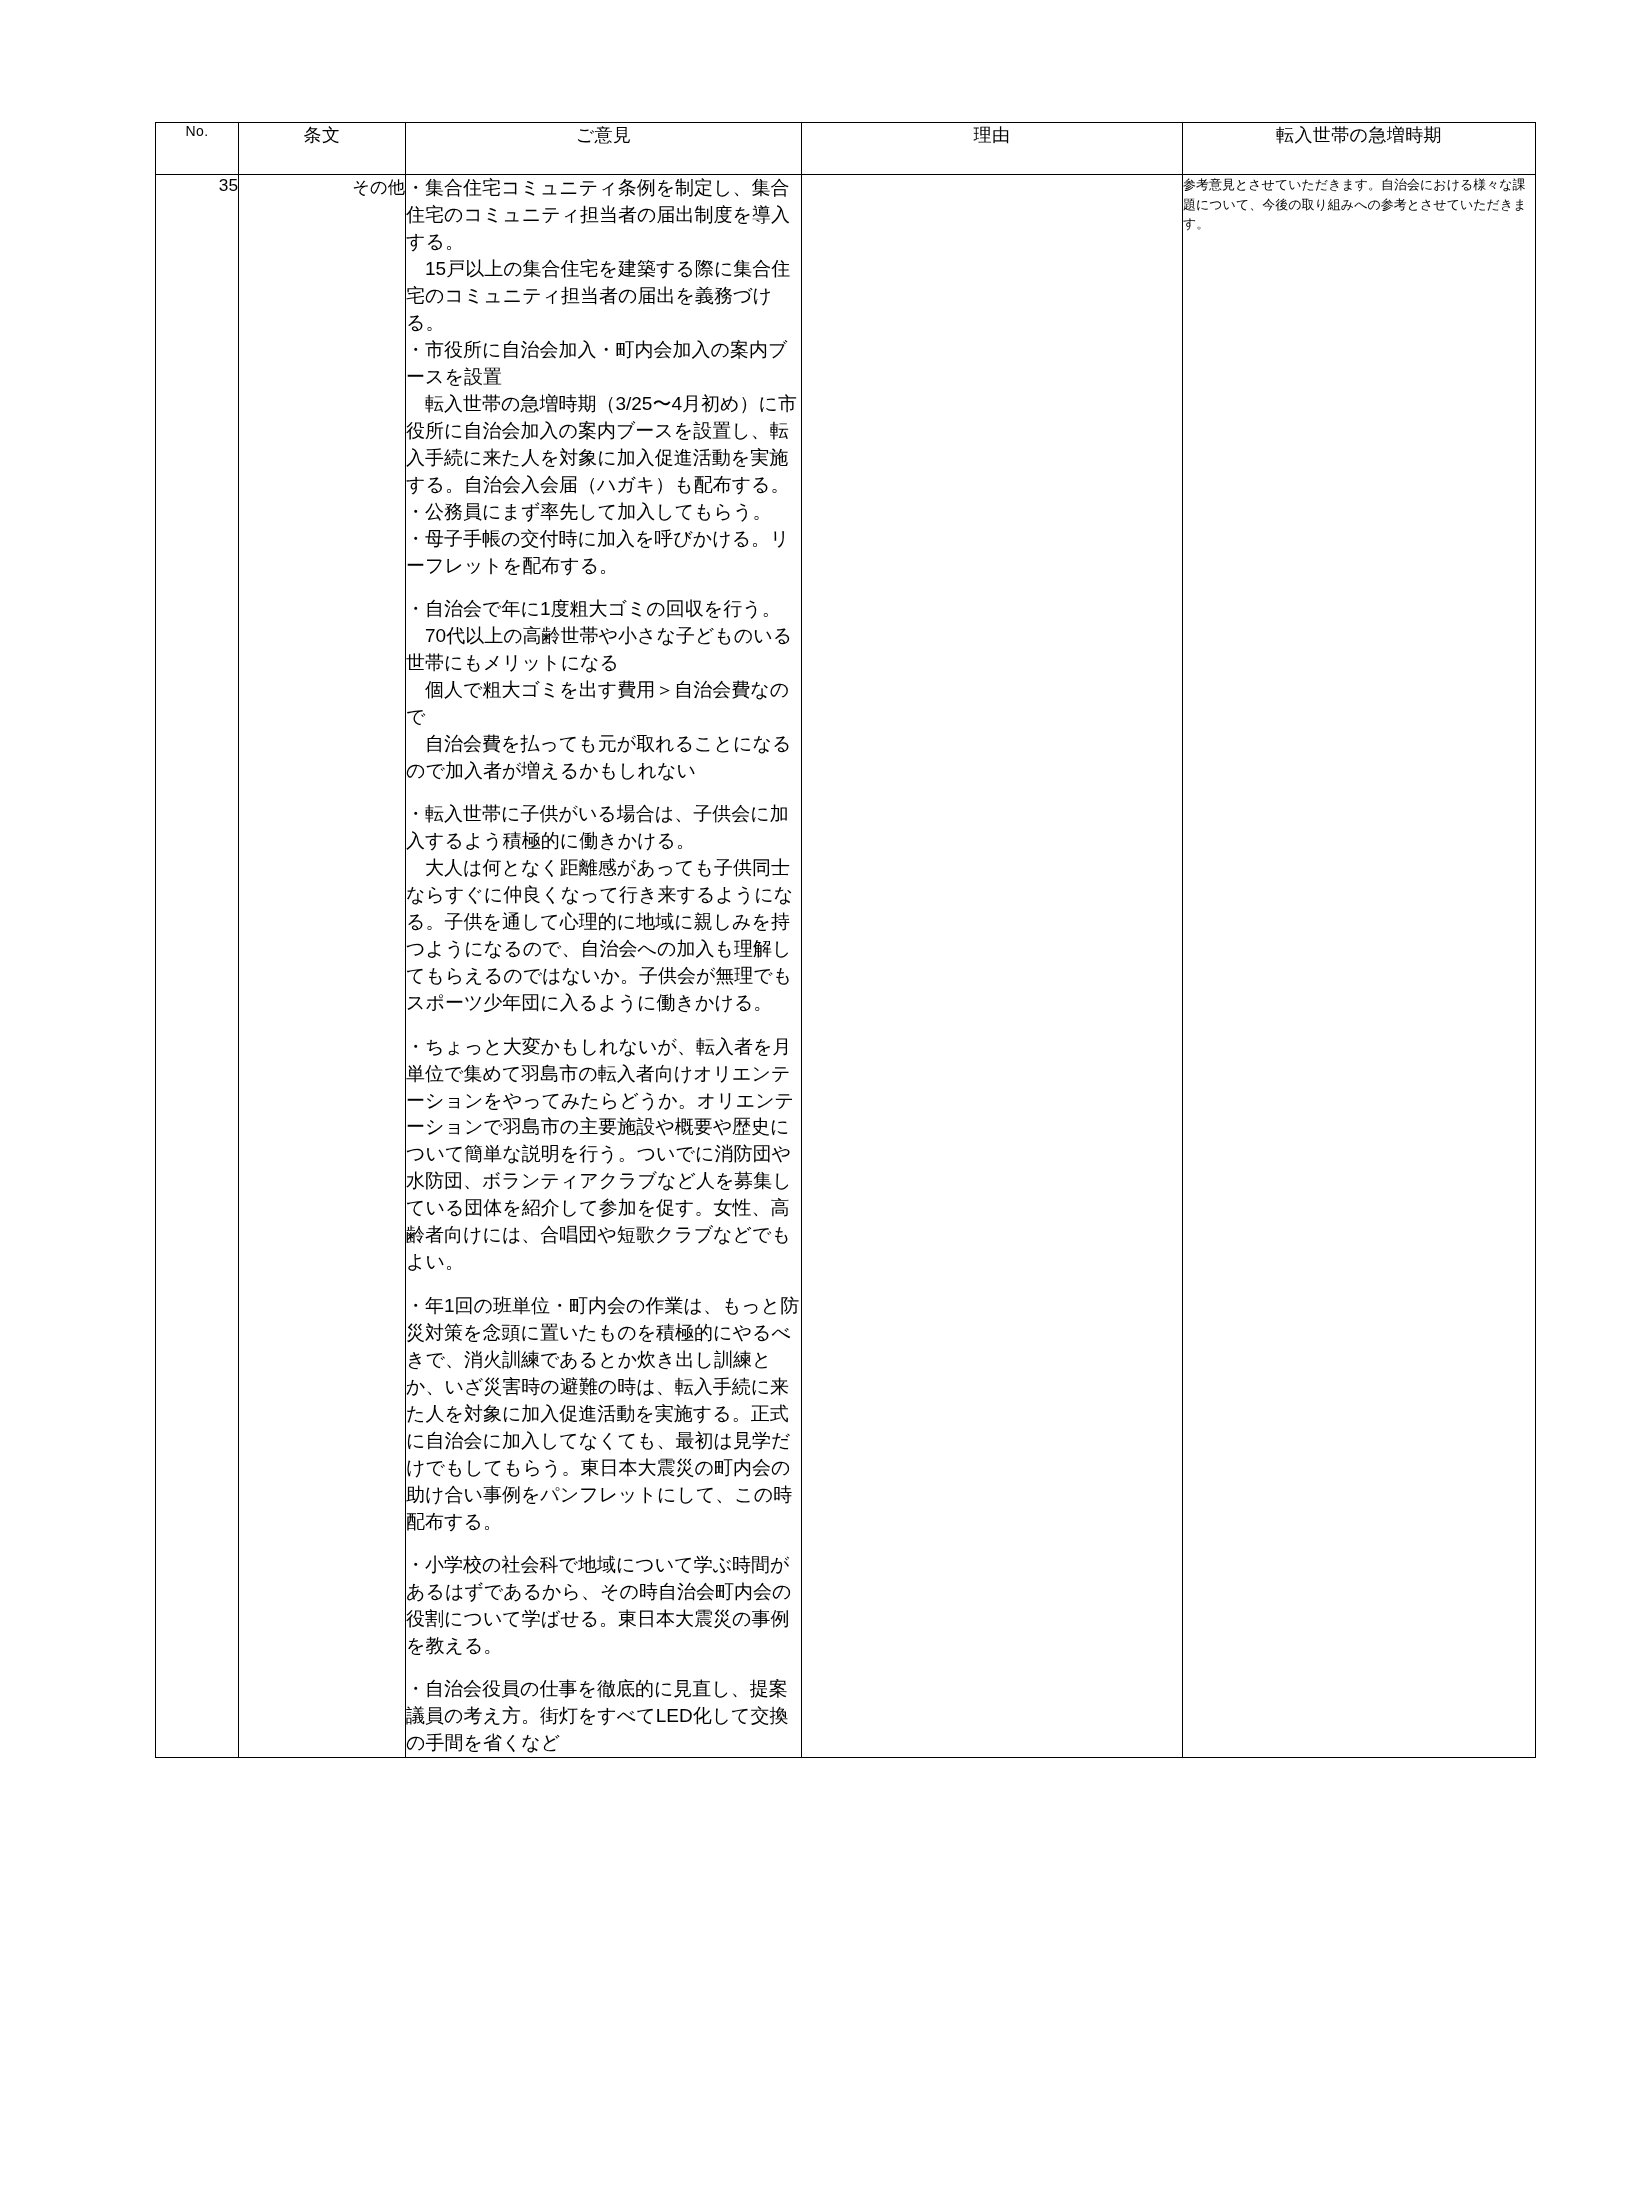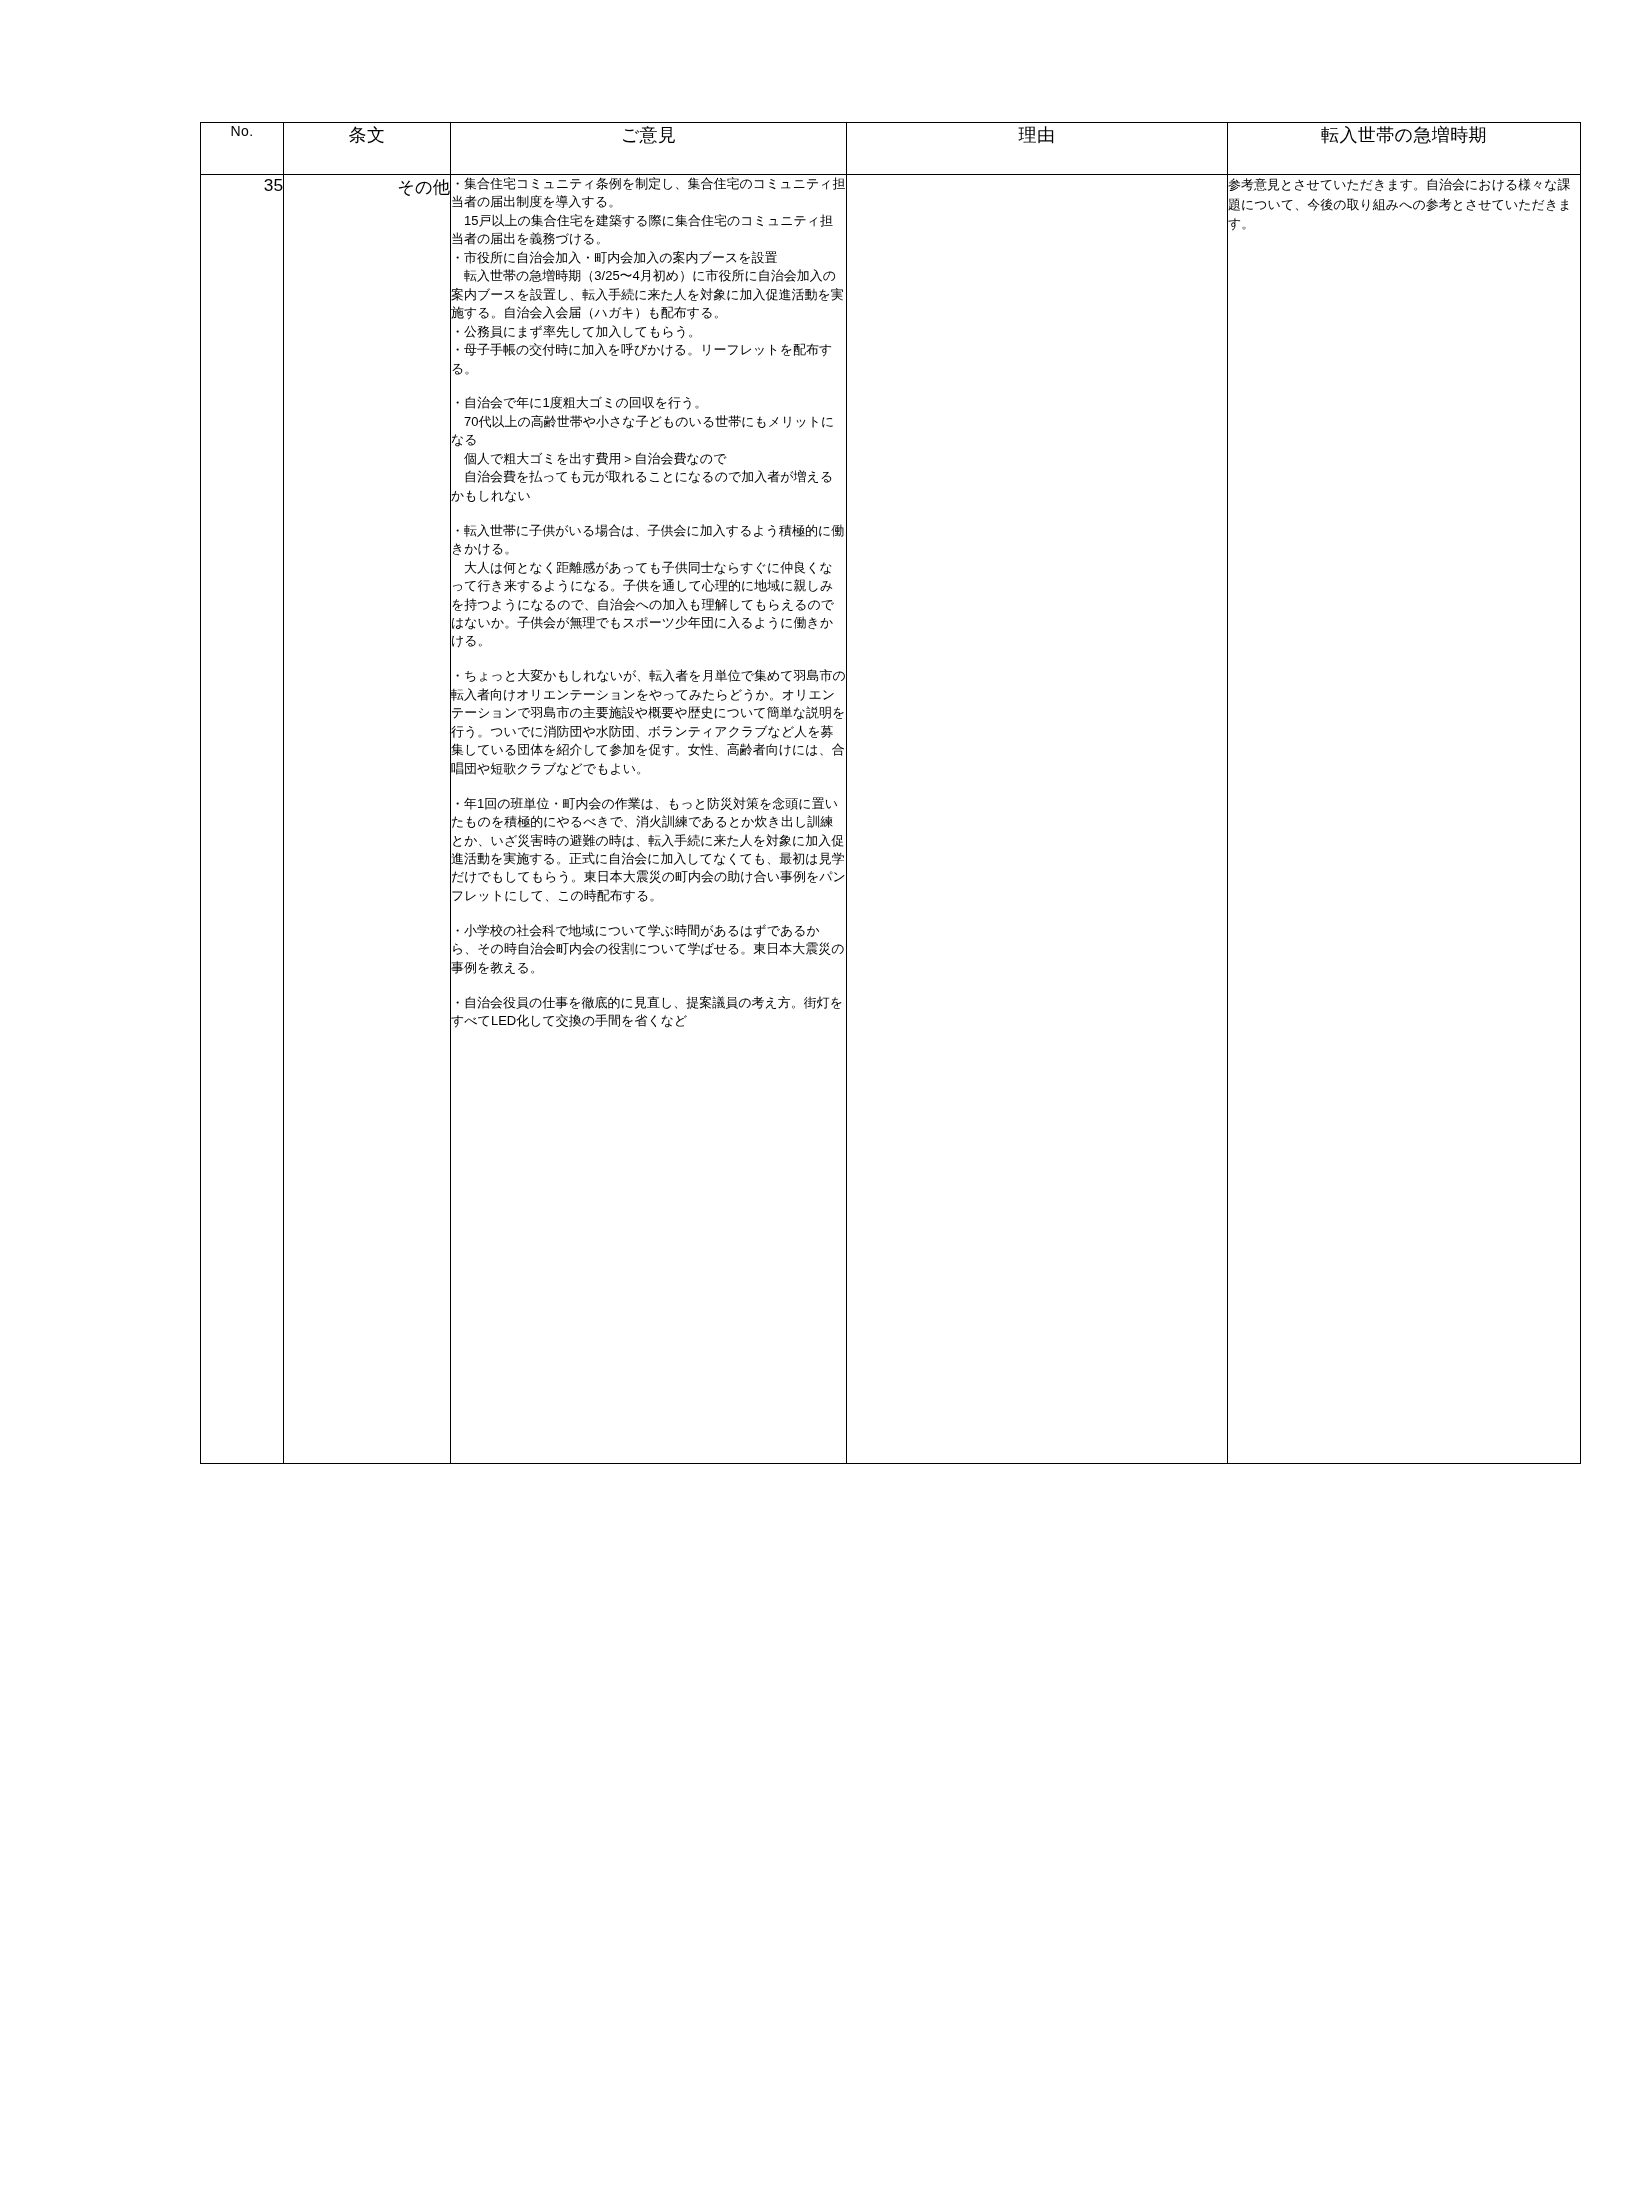--- a/index.html
+++ b/index.html
@@ -22,21 +22,20 @@
     height: 2205px;
     background: #ffffff;
   }
   .doc-table {
     position: absolute;
     left: 155px;
     top: 122px;
     width: 1380px;
     border-collapse: collapse;
     table-layout: fixed;
-    margin-left: 45px;
   }
   .doc-table td, .doc-table th {
     border: 0.8px solid #000000;
     vertical-align: top;
     padding: 0;
   }
   .col-no    { width: 83px; }
   .col-jobun { width: 167px; }
   .col-iken  { width: 396px; }
   .col-riyu  { width: 381px; }
@@ -58,21 +57,21 @@
     vertical-align: middle;
     font-size: 17.3px;
   }
   .cell-jobun {
     font-size: 17.3px;
     vertical-align: middle;
     padding-left: 10px;
     text-align: right;
   }
   .cell-iken {
-    font-size: 13px;
+    font-size: 19px;
     line-height: 1.42;
     padding: 11.6px 8.3px 15px 8.3px;
   }
   .cell-riyu {
     font-size: 16px;
     line-height: 1.42;
     padding: 11.6px 8.3px;
   }
   .cell-kanga {
     font-size: 13px;

